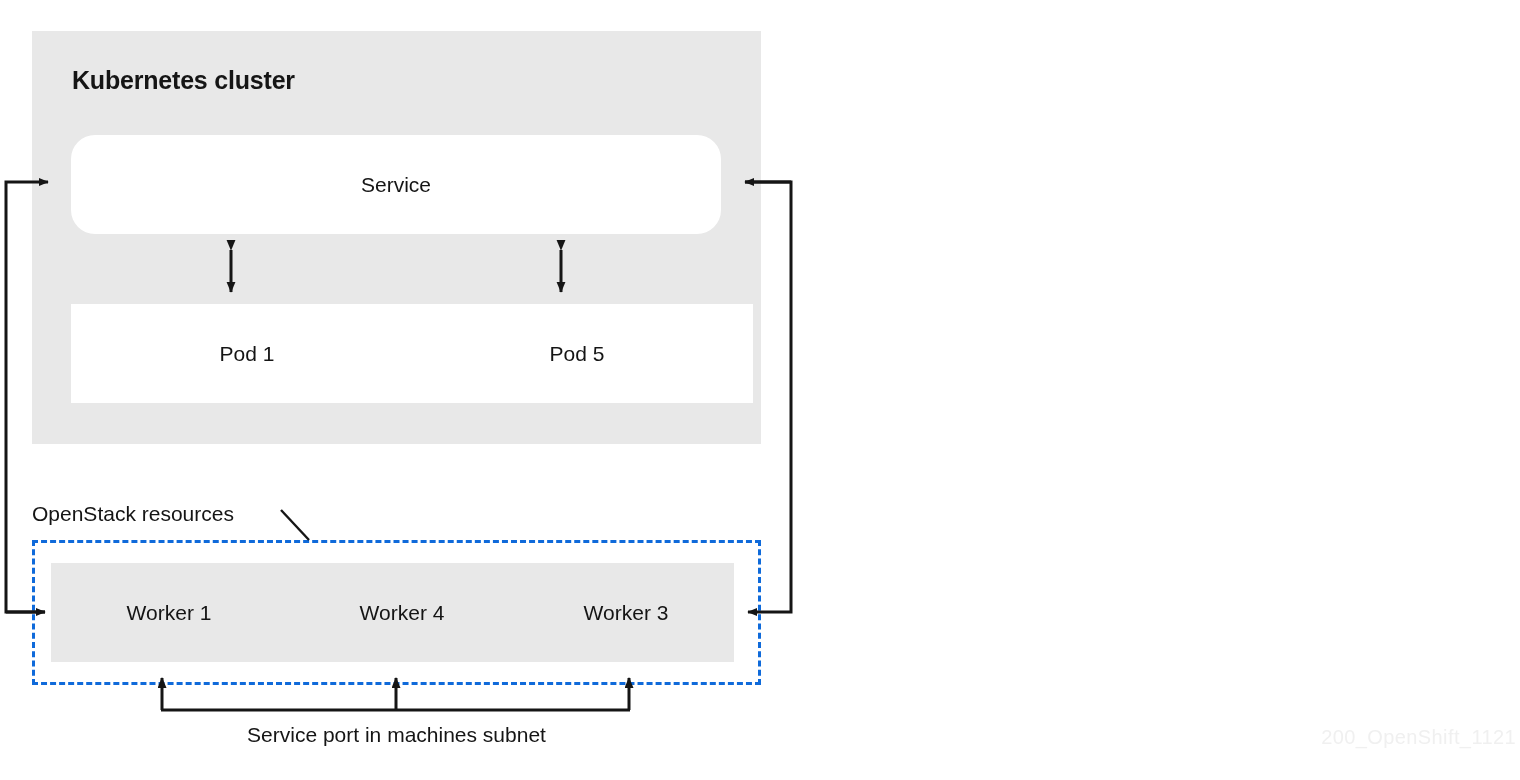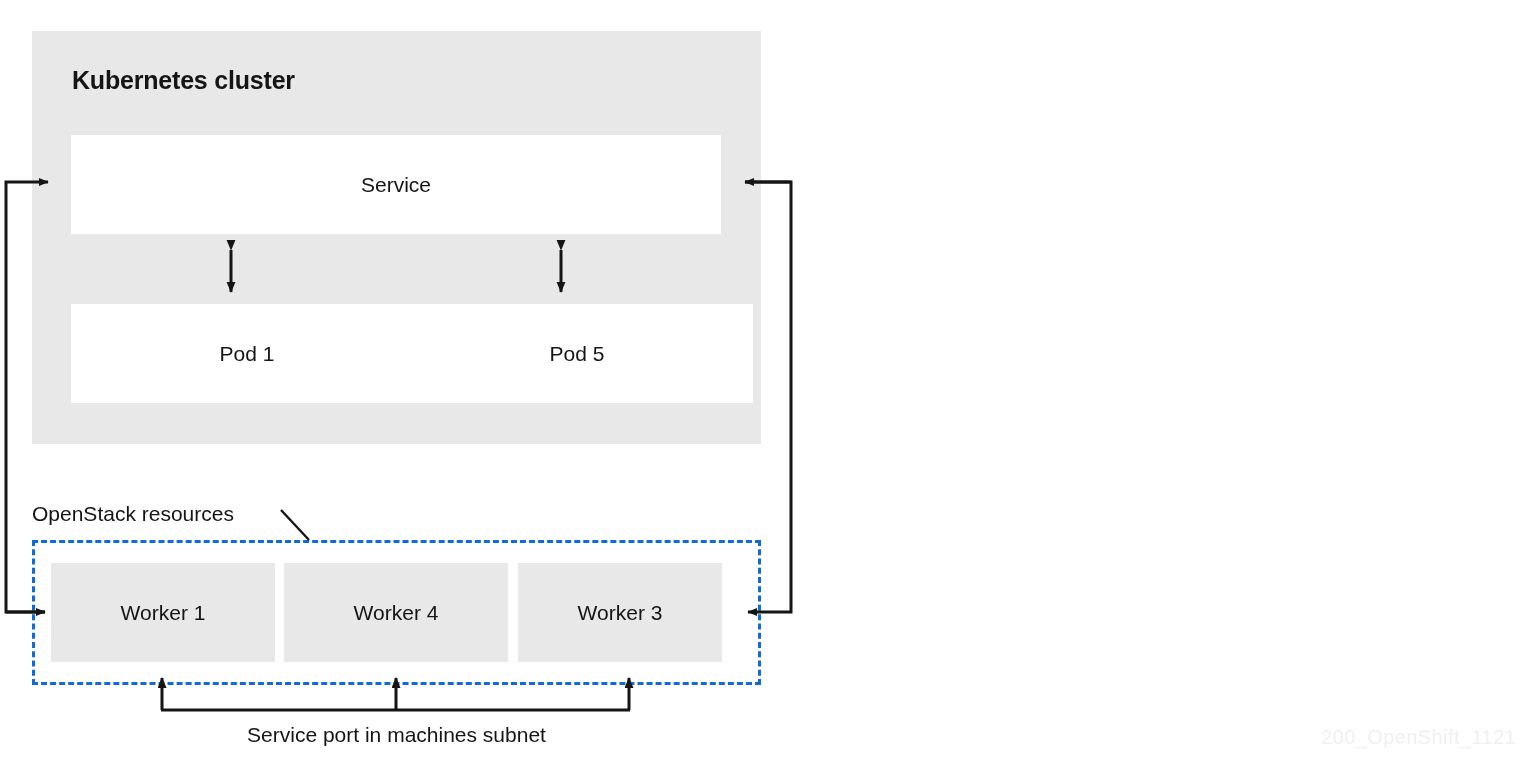--- a/index.html
+++ b/index.html
@@ -39,20 +39,21 @@
     white-space: nowrap;
   }
 
   .service-box {
     position: absolute;
     left: 71px;
     top: 135px;
     width: 650px;
     height: 99px;
     background: #ffffff;
+    border-radius: 24px;
   }
   .pod-box {
     position: absolute;
     top: 304px;
     height: 99px;
     background: #ffffff;
     padding-left: 32px;
   }
   .pod-1 { left: 71px;  width: 320px; }
   .pod-2 { left: 401px; width: 320px; }
@@ -86,20 +87,21 @@
     height: 145px;
     border: 3px dashed #0f6ada;
     box-sizing: border-box;
     background: transparent;
   }
   .worker-box {
     position: absolute;
     top: 563px;
     height: 99px;
     background: #e8e8e8;
+    padding-left: 12px;
   }
   .worker-1 { left: 51px;  width: 224px; }
   .worker-2 { left: 284px; width: 224px; }
   .worker-3 { left: 518px; width: 204px; }
 
   .caption {
     position: absolute;
     left: 0;
     top: 723px;
     width: 793px;

